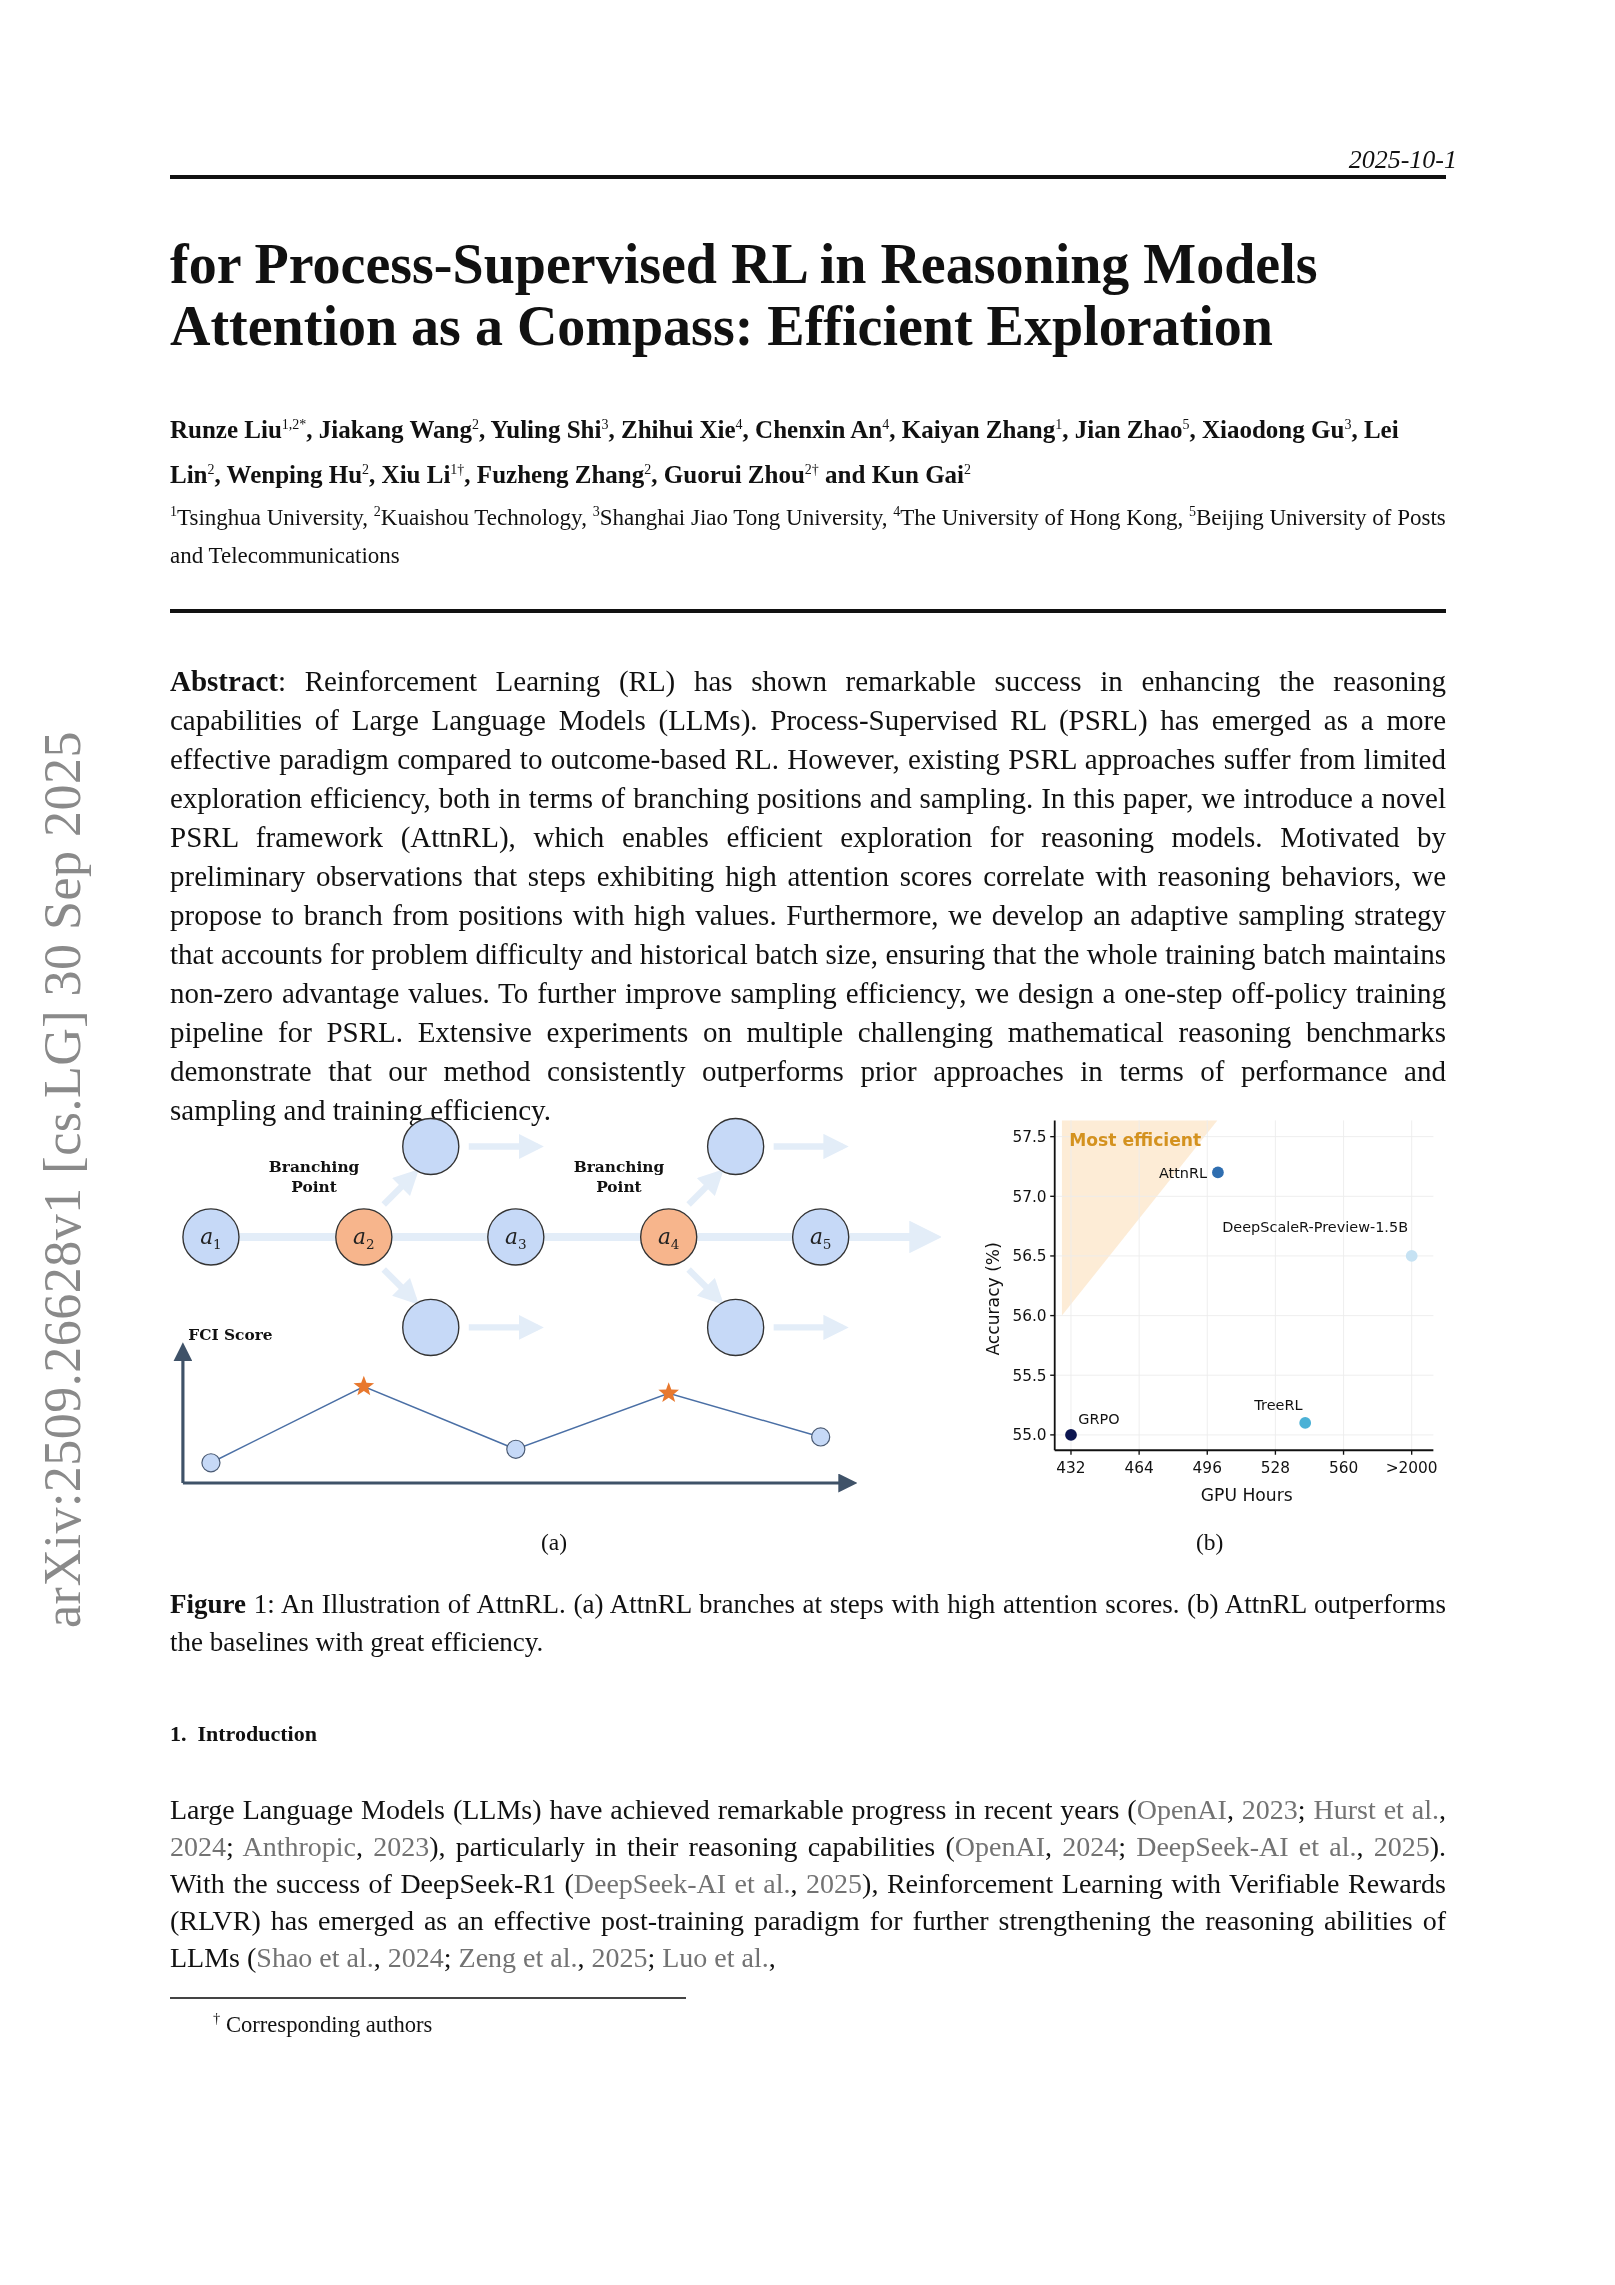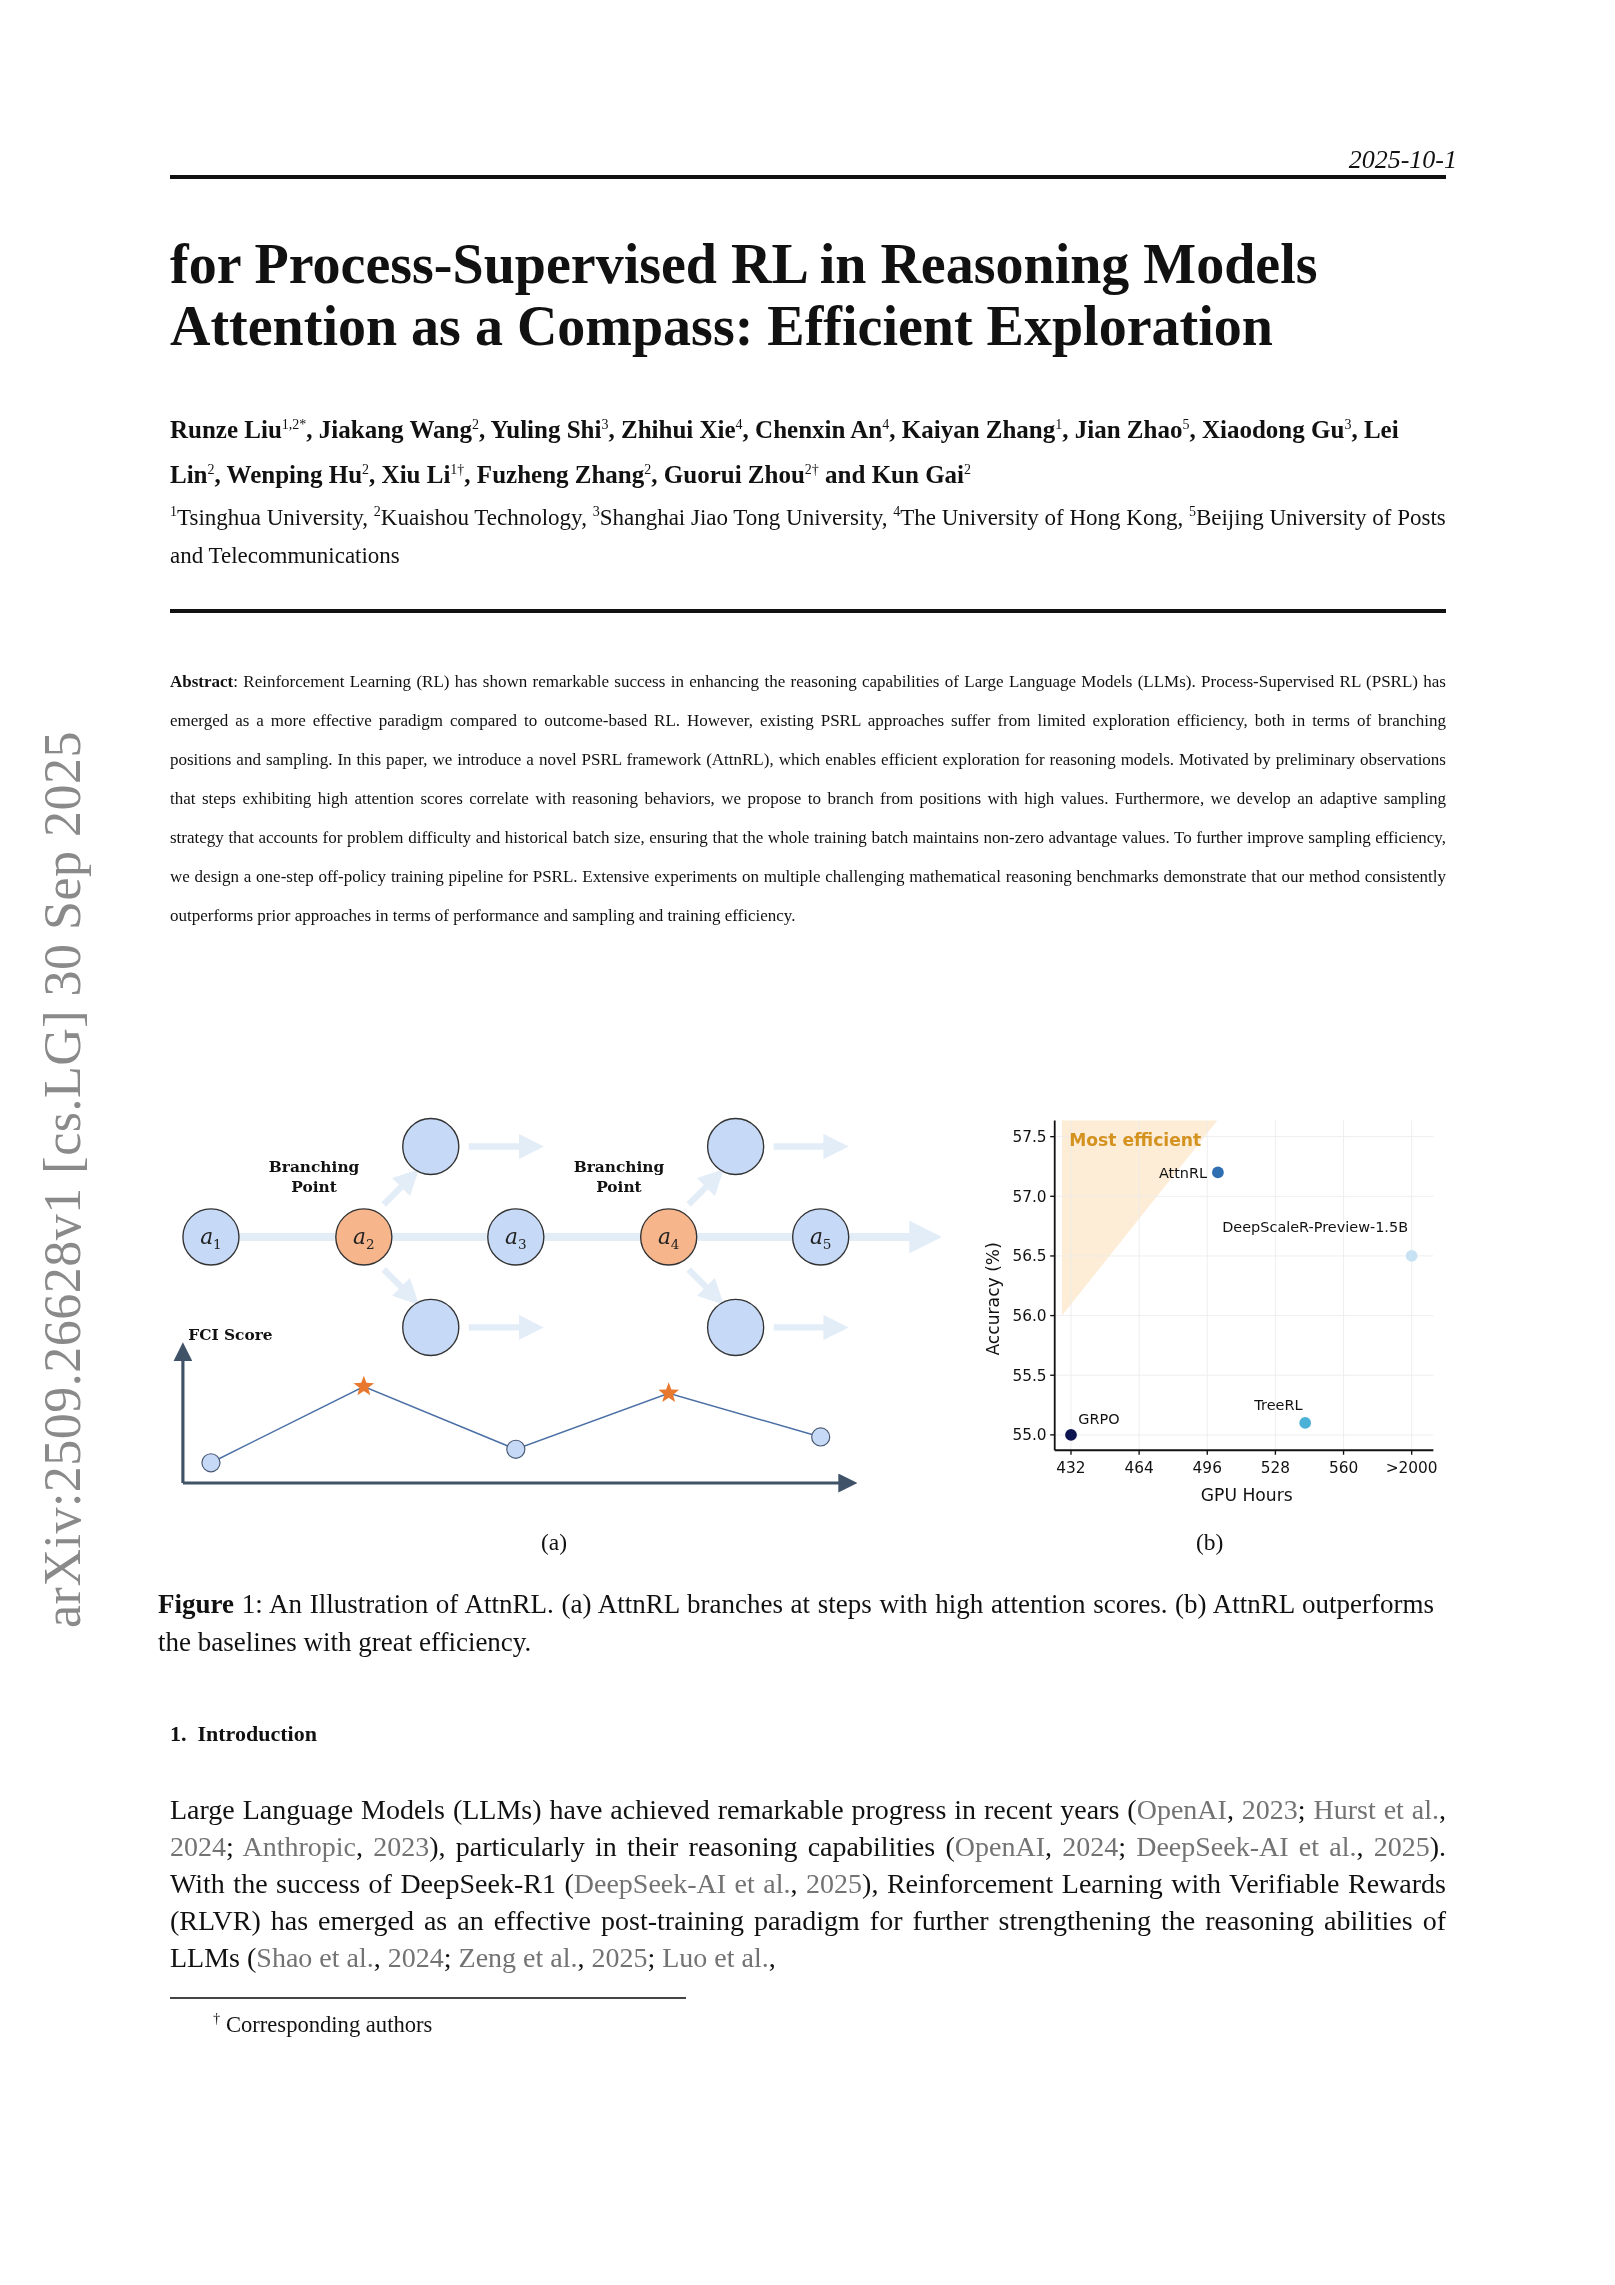--- a/index.html
+++ b/index.html
@@ -9,24 +9,24 @@
   .date { right: 159px; top: 145px; font-size: 26px; font-style: italic; }
   .rule { position: absolute; left: 170px; width: 1276px; background: #111; }
   .rule.top { top: 175px; height: 3.6px; }
   .rule.mid { top: 609px; height: 3.6px; }
   .title { left: 170px; top: 233px; width: 1285px; font-size: 56px; font-weight: bold; line-height: 62px; }
   .authors { left: 170px; top: 405px; width: 1285px; font-size: 25px; font-weight: bold; line-height: 40px; }
   .authors sup, .affil sup { font-size: 14px; font-weight: normal; }
   .affil { left: 170px; top: 493px; width: 1285px; font-size: 23px; line-height: 38px; }
   .side { left: 33px; top: 1628px; transform-origin: 0 0; transform: rotate(-90deg);
           font-size: 52px; color: #8a8a8a; white-space: nowrap; letter-spacing: 0.5px; }
-  .abstract { left: 170px; top: 662px; width: 1276px; font-size: 17px; line-height: 39px; text-align: justify; }
+  .abstract { left: 170px; top: 662px; width: 1276px; font-size: 29px; line-height: 39px; text-align: justify; }
   .abstract b { font-weight: bold; }
   .cap-sub { font-size: 23.5px; }
-  .caption { left: 158px; top: 1585px; width: 1276px; font-size: 27px; line-height: 38px; text-align: justify; }
+  .caption { left: 170px; top: 1585px; width: 1276px; font-size: 27px; line-height: 38px; text-align: justify; }
   .section { left: 170px; top: 1721px; font-size: 22px; font-weight: bold; }
   .intro { left: 170px; top: 1791px; width: 1276px; font-size: 28px; line-height: 37px; text-align: justify; }
   .cite { color: #737373; }
   .fnrule { position: absolute; left: 170px; top: 1997px; width: 516px; height: 1.8px; background: #444; }
   .footnotes { left: 213px; top: 2002px; font-size: 22.6px; line-height: 32px; }
   .footnotes sup { font-size: 14.5px; }
   svg text { font-family: "DejaVu Sans", sans-serif; }
   .diag text.node { font-family: "DejaVu Serif", serif; font-style: italic; }
   .diag text.lbl { font-family: "DejaVu Serif", serif; font-weight: bold; }
 </style>

